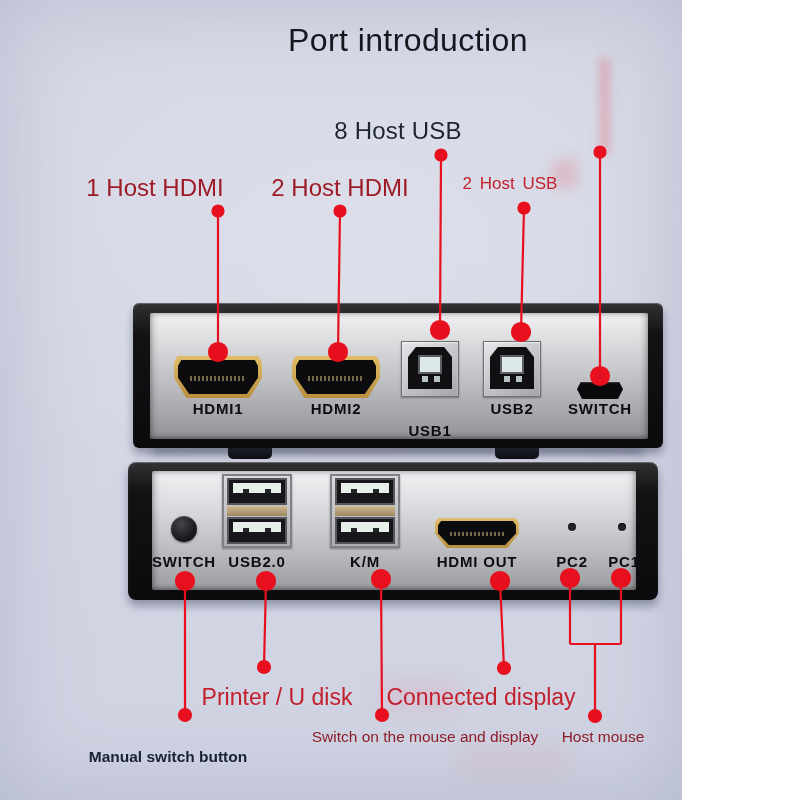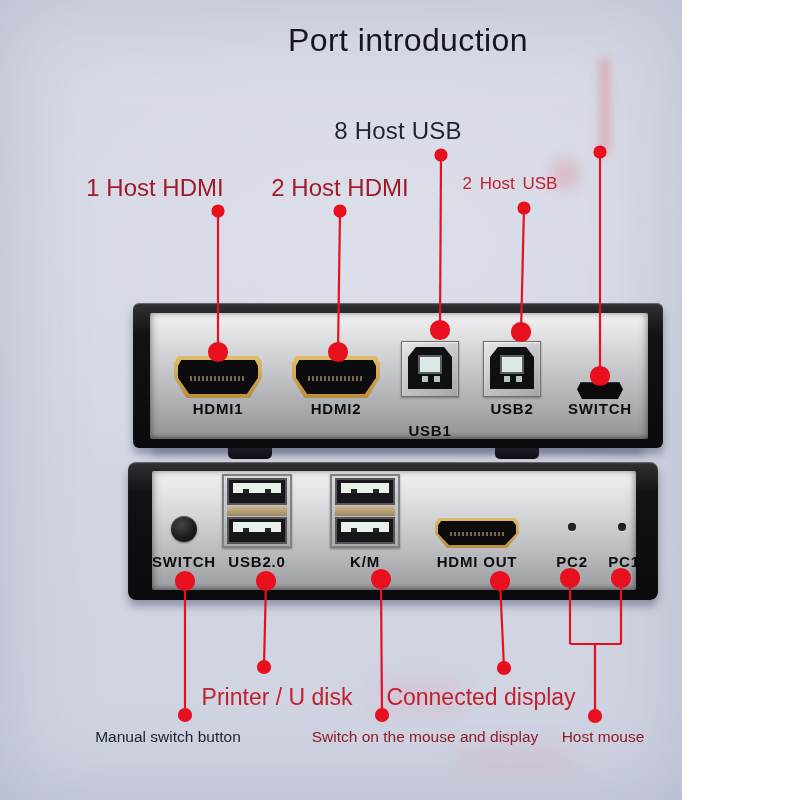--- a/index.html
+++ b/index.html
@@ -16,21 +16,21 @@
 
   
   .smear { position:absolute; pointer-events:none; }
 
   
   .lbl { position:absolute; transform:translateX(-50%); white-space:nowrap; z-index:30; }
   .lbl-dark    { color:#1d2531; font-size:24px; font-weight:500; letter-spacing:.2px; }
   .lbl-darkred { color:#9e1b26; font-size:24px; font-weight:500; }
   .lbl-red     { color:#c3202e; font-size:17px; font-weight:500;text-align:center; }
   .lbl-red-lg  { color:#c3202e; font-size:23px; font-weight:500; }
-  .lbl-sm-dark { color:#1a2230; font-size:15.5px; font-weight:400; }
+  .lbl-sm-dark { color:#1a2230; font-size:15.5px; font-weight:700;margin-top:20px; }
   .lbl-sm-red  { color:#8c1d29; font-size:15.5px; font-weight:500; }
 
   #title { top:22px; left:408px; font-size:32px; font-weight:500; color:#16161f; letter-spacing:.4px; }
 
   
   .device { position:absolute; background:linear-gradient(180deg,#323234 0%,#121214 22%,#0b0b0d 100%);
             box-shadow:0 6px 9px rgba(45,50,80,.40), inset 0 1px 1px rgba(255,255,255,.28); z-index:10; }
   .face { position:absolute; border-radius:2px;
           background:linear-gradient(180deg,#f1f1f3 0%,#dadbdd 24%,#b7b8bc 62%,#929397 100%);
           box-shadow:inset 3px 0 6px rgba(0,0,0,.22), inset -3px 0 6px rgba(0,0,0,.22), inset 0 -2px 4px rgba(0,0,0,.18); }

